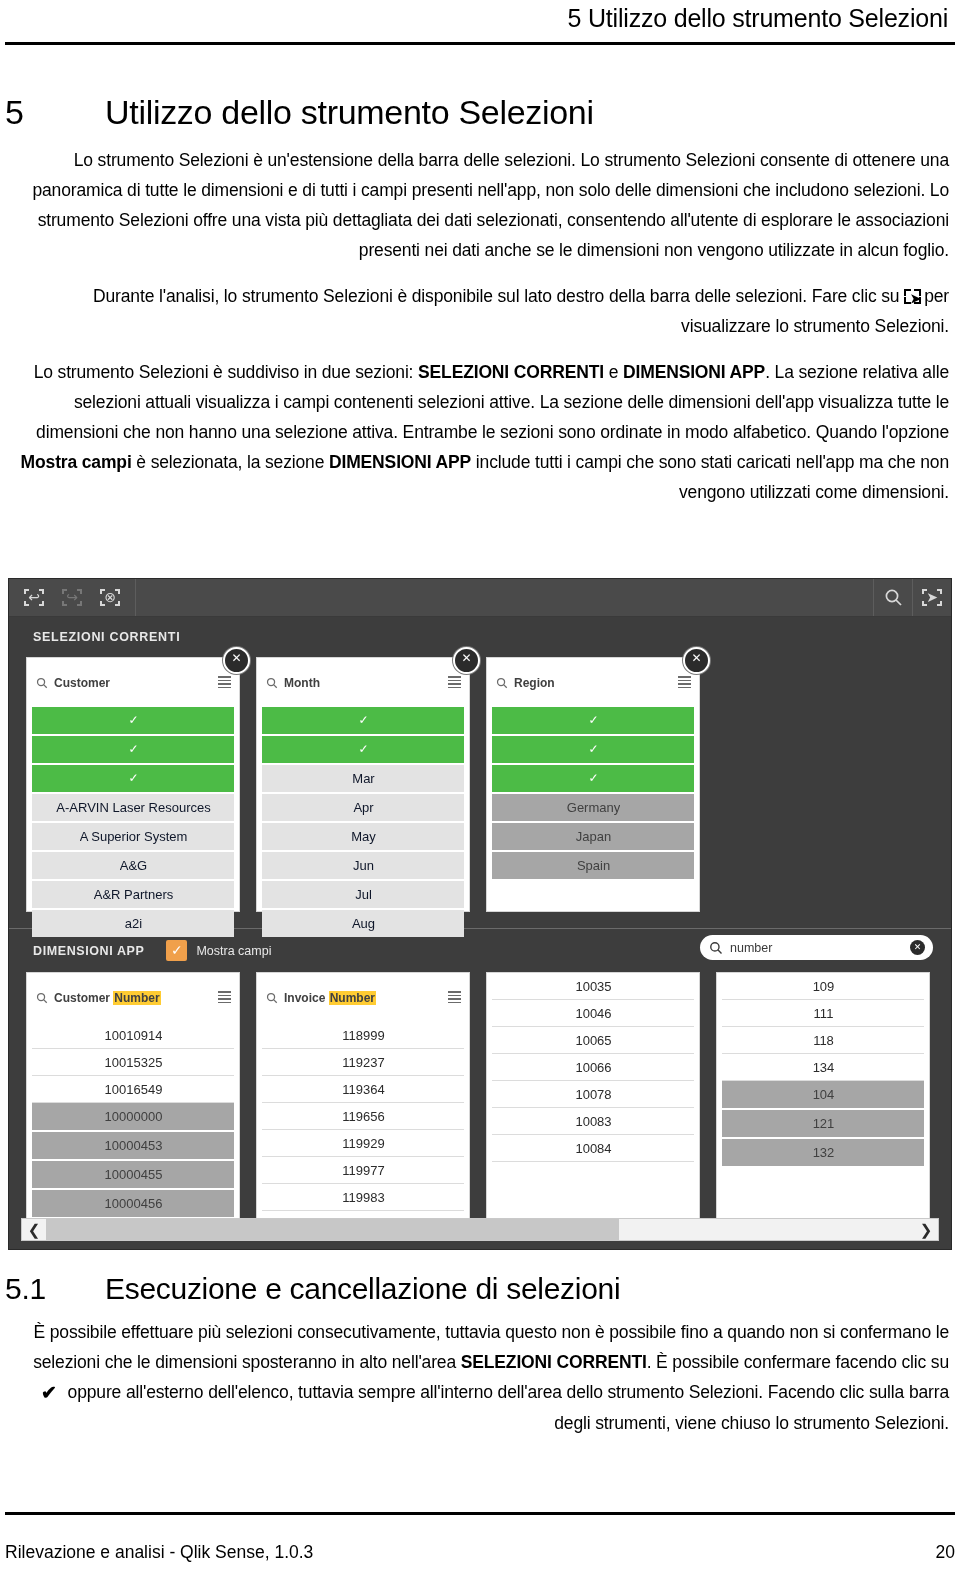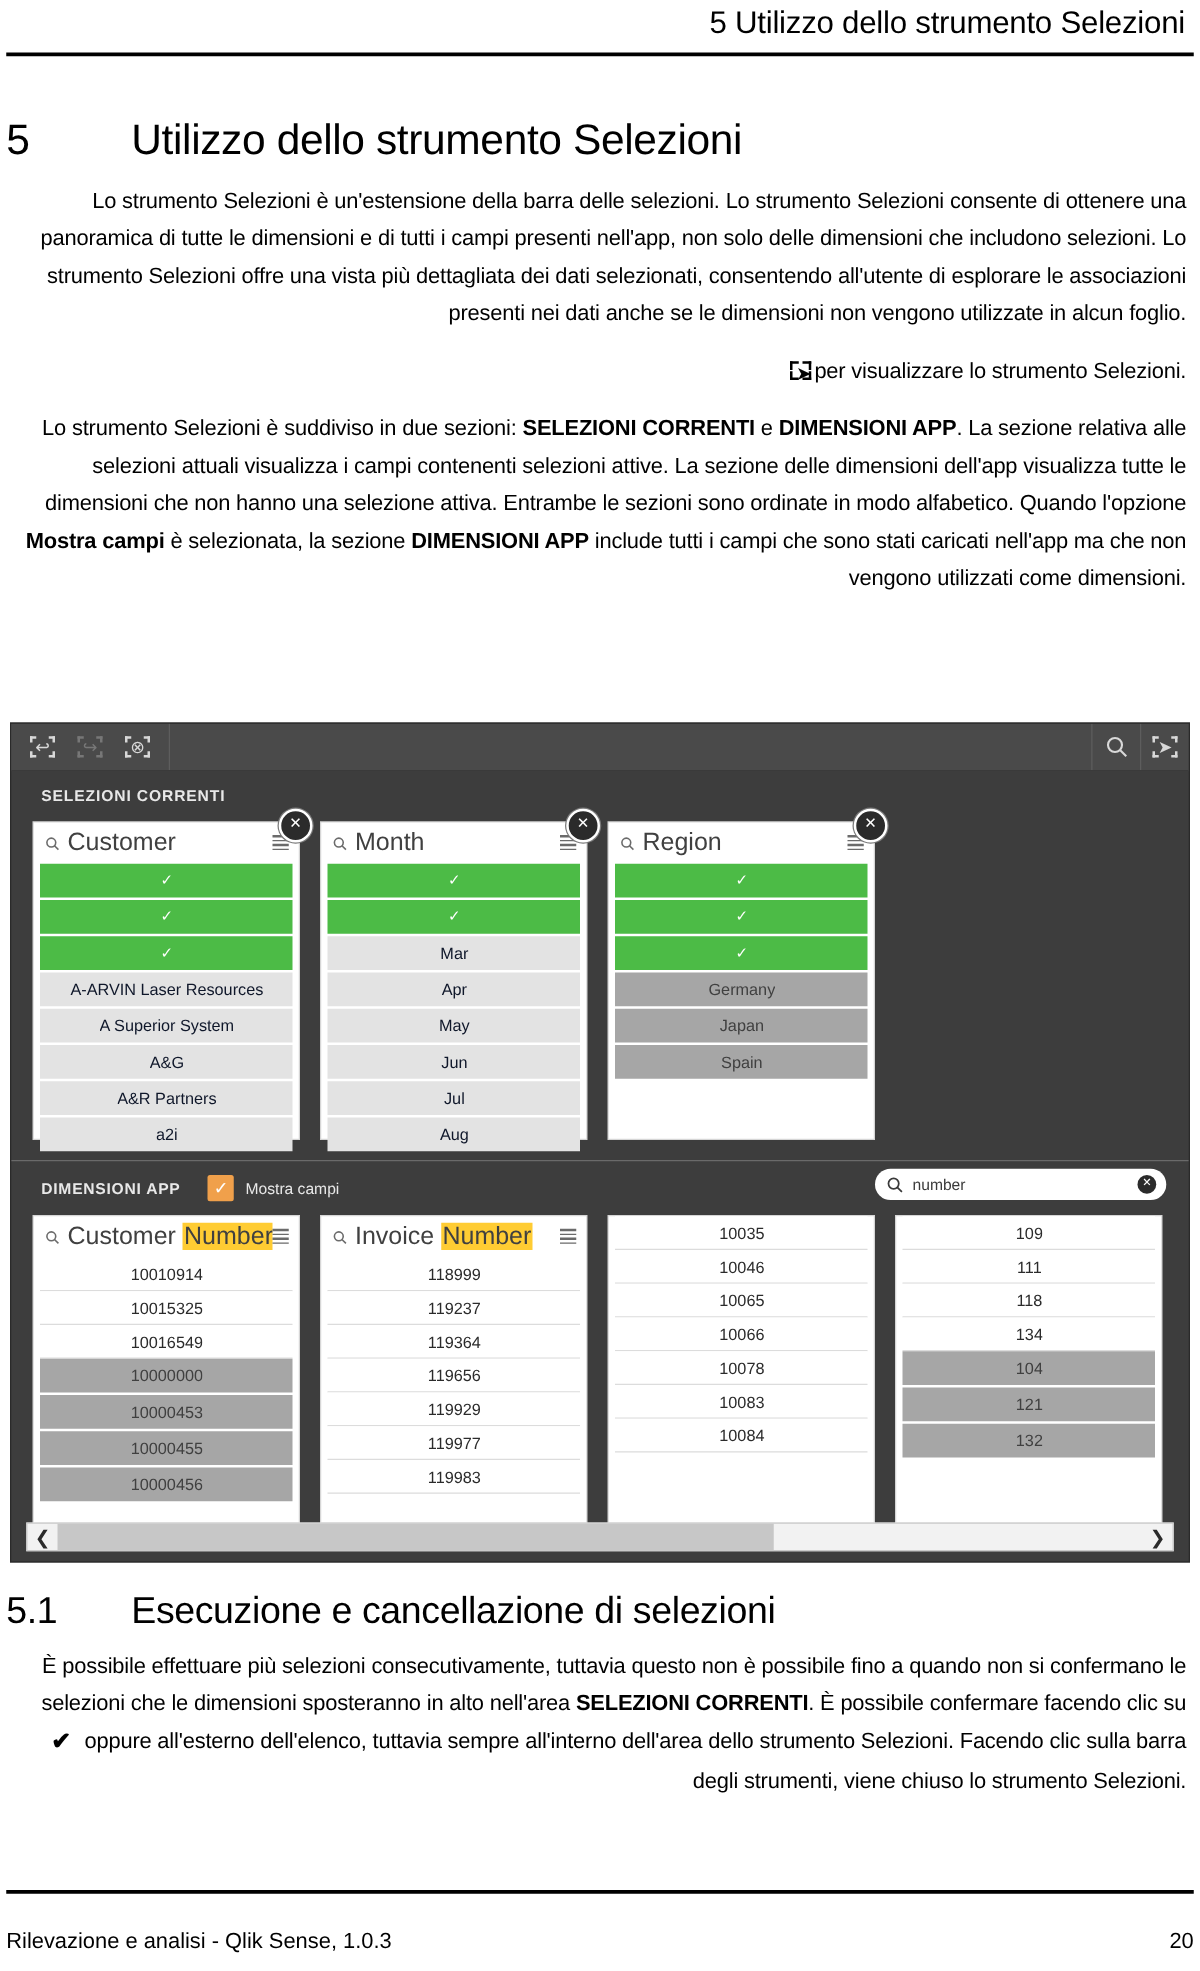--- a/index.html
+++ b/index.html
@@ -173,25 +173,25 @@
   .listbox {
     width: 212px;
     background: #ffffff;
     box-sizing: border-box;
     position: relative;
     box-shadow: 0 0 0 1px #d6d6d6;
   }
   .lb-current { height: 253px; }
   .lb-head {
     display: flex; align-items: center;
-    height: 33px;
+    height: 49px;
     padding: 0 8px 0 9px;
     box-sizing: border-box;
-    font-size: 20px;
-    font-weight: normal;
+    font-size: 12px;
+    font-weight: bold;
     color: #404040;
   }
   .lb-magnifier { margin-right: 6px; display:flex; }
   .lb-title { flex: 1 1 auto; white-space: nowrap; overflow: hidden; }
   .hl { background: #ffcc33; padding: 0 1px; }
   .lb-menu { width: 13px; height: 13px; position: relative; }
   .lb-menu i {
     position: absolute; left:0; width: 13px; height: 1.6px; background: #6b6b6b;
   }
   .lb-menu i:nth-child(1){ top:0; }
@@ -347,20 +347,21 @@
 
 <div class="doc">
 
   <h1 class="chapter">
     <span class="num">5</span><span>Utilizzo dello strumento Selezioni</span>
   </h1>
 
   <p class="body">Lo strumento Selezioni è un'estensione della barra delle selezioni. Lo strumento Selezioni consente di ottenere una panoramica di tutte le dimensioni e di tutti i campi presenti nell'app, non solo delle dimensioni che includono selezioni. Lo strumento Selezioni offre una vista più dettagliata dei dati selezionati, consentendo all'utente di esplorare le associazioni presenti nei dati anche se le dimensioni non vengono utilizzate in alcun foglio.</p>
 
   <p class="body">
+    <span>Durante l'analisi, lo strumento Selezioni è disponibile sul lato destro della barra delle selezioni. Fare clic su</span>
     <span class="inline-sel-icon">
       <span class="c tl"></span><span class="c tr"></span>
       <span class="c bl"></span><span class="c br"></span>
       <span class="cursor">➤</span>
     </span><span>per visualizzare lo strumento Selezioni.</span>
   </p>
 
   <p class="body">
     <span>Lo strumento Selezioni è suddiviso in due sezioni:</span>
     <span class="b">SELEZIONI CORRENTI</span>

